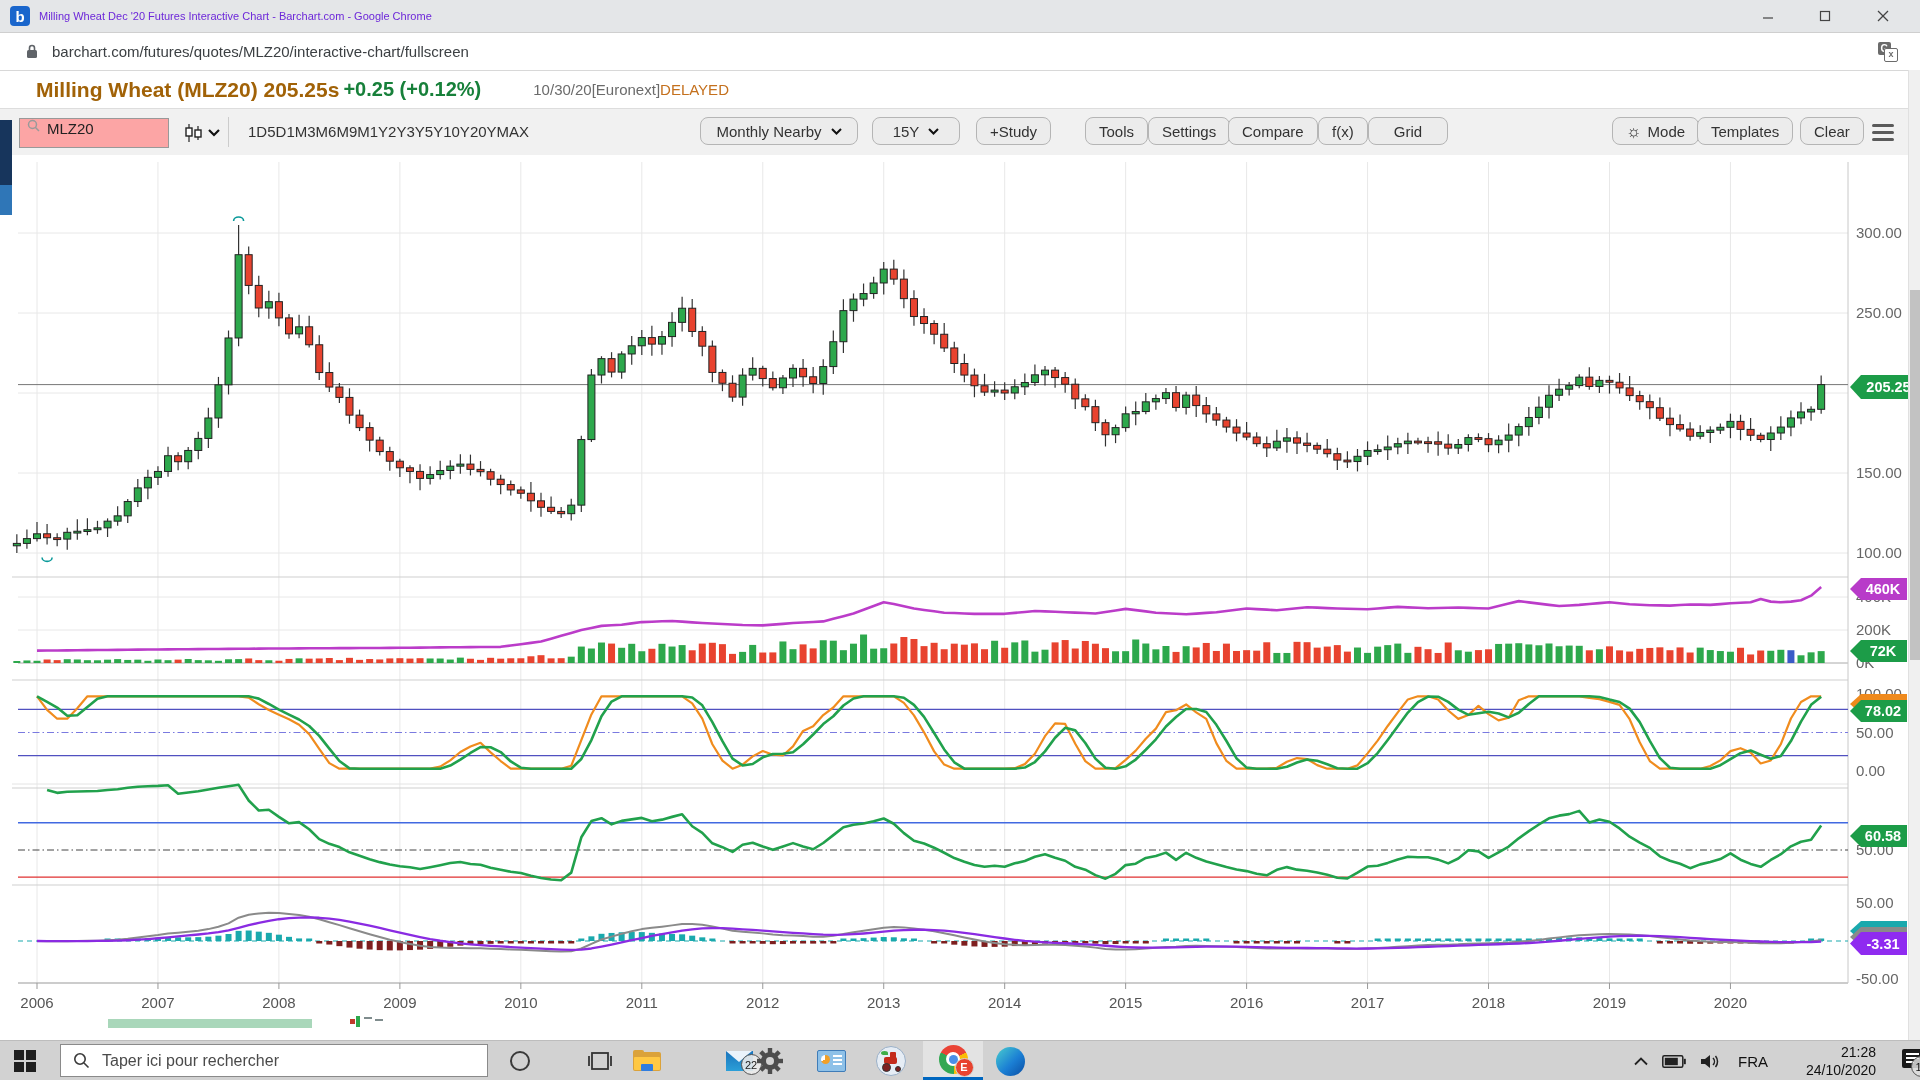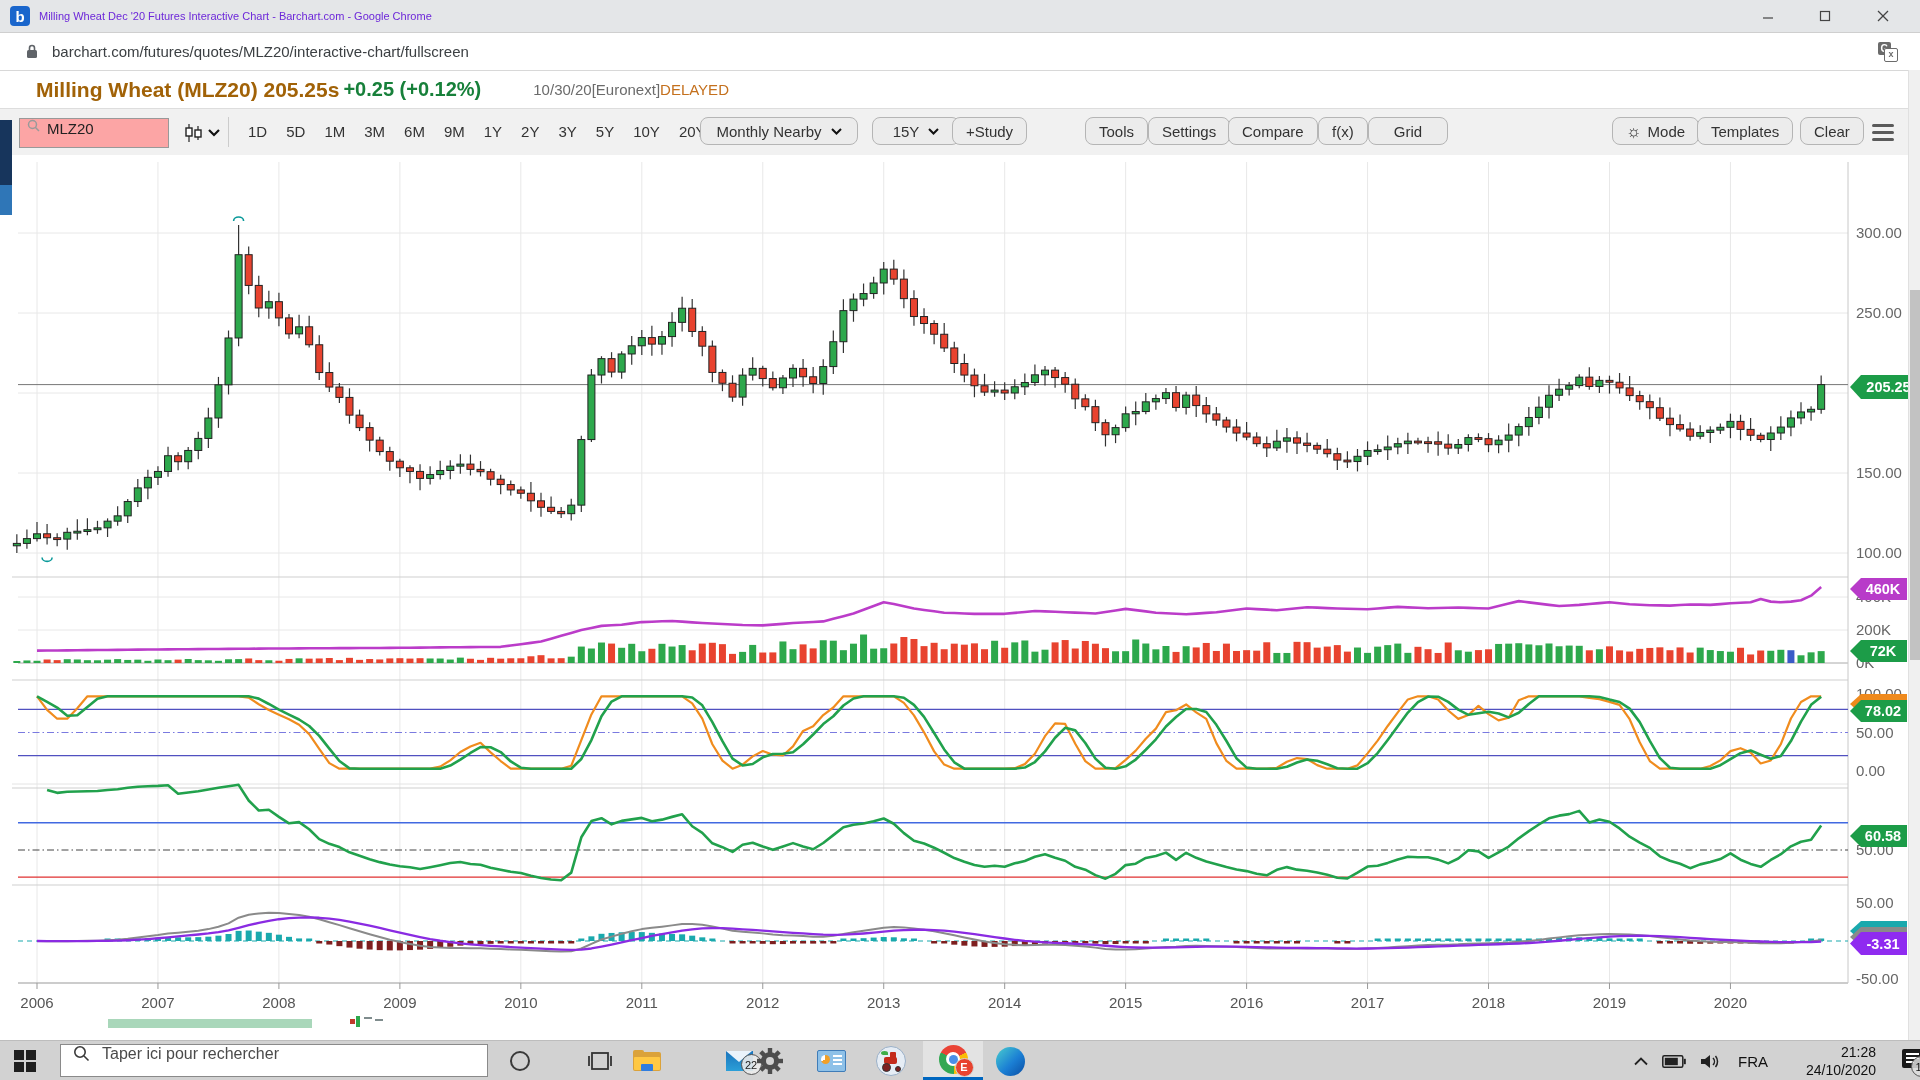--- a/index.html
+++ b/index.html
@@ -31,28 +31,28 @@
   #sym-stamp{margin-left:52px;font-size:15px;color:#6b6b6b;}
   #sym-delayed{font-size:15px;color:#c4701d;}
   
   #toolbar{position:absolute;left:0;top:108px;width:1920px;height:47px;background:#f1f1f1;
            border-top:1px solid #ddd;border-bottom:1px solid #c9c9c9;font-size:15px;color:#333;}
   #tb-search{position:absolute;left:19px;top:9px;width:148px;height:28px;background:#fca5a5;border:1px solid #999;
              display:flex;align-items:flex-start;}
   #tb-search input{border:0;outline:0;width:110px;font-size:15px;color:#222;font-family:inherit;background:transparent;}
   #charttype{position:absolute;left:183px;top:12px;width:40px;height:24px;display:flex;align-items:center;gap:3px;}
   .tb-divider{position:absolute;left:228px;top:8px;width:1px;height:30px;background:#ccc;}
-  #periods{position:absolute;left:248px;top:14px;display:flex;gap:19px;}
+  #periods{position:absolute;left:248px;top:14px;display:flex;}
   .period{color:#333;cursor:pointer;}
   .tbtn{position:absolute;top:8px;height:28px;background:#ececec;border:1px solid #b5b5b5;border-radius:8px;
         display:flex;align-items:center;justify-content:center;padding:0 13px;color:#333;box-sizing:border-box;}
   .caret{margin-left:9px;}
   #dd-frequency{left:700px;width:158px;} #dd-range{left:872px;width:88px;}
   #btn-cal{left:968px;width:38px;background:transparent;border:0;}
-  #btn-study{left:952px;} #btn-tools{left:1085px;} #btn-settings{left:1148px;}
+  #btn-study{left:976px;} #btn-tools{left:1085px;} #btn-settings{left:1148px;}
   #btn-compare{left:1228px;} #btn-fx{left:1318px;} #btn-grid{left:1368px;width:80px;}
   #btn-mode{left:1612px;} #btn-templates{left:1697px;} #btn-clear{left:1800px;}
   #modesun{margin-right:6px;font-size:17px;line-height:1;}
   #burger{position:absolute;left:1872px;top:15px;width:22px;height:17px;display:flex;flex-direction:column;justify-content:space-between;}
   #burger div{height:3.2px;background:#5a5a5a;border-radius:2px;}
   
   #chartregion{position:absolute;left:0;top:155px;width:1920px;height:885px;background:#fff;}
   #leftstrip1{position:absolute;left:0;top:-35px;width:12px;height:65px;background:#17355c;}
   #leftstrip2{position:absolute;left:0;top:30px;width:12px;height:30px;background:#2f76b7;}
   #chartsvg{position:absolute;left:0;top:0;}
@@ -61,21 +61,21 @@
          clip-path:polygon(11px 0%,100% 0%,100% 100%,11px 100%,0% 50%);}
   #mintstrip{position:absolute;left:108px;top:864px;width:204px;height:9px;background:#a9d7ba;}
   .minimark{position:absolute;}
   #scrollbar{position:absolute;left:1908px;top:-85px;width:12px;height:970px;background:#f0f0f0;border-left:1px solid #e0e0e0;}
   #scrollthumb{position:absolute;left:1px;top:220px;width:10px;height:370px;background:#c2c2c2;}
   
   #taskbar{position:absolute;left:0;top:1040px;width:1920px;height:40px;background:#d2d2d2;border-top:1px solid #bdbdbd;box-sizing:border-box;}
   #startbtn{position:absolute;left:14px;top:9px;width:22px;height:22px;display:grid;grid-template-columns:10px 10px;grid-gap:2px;}
   #startbtn div{width:10px;height:10px;background:#1f1f1f;}
   #tb-searchbox{position:absolute;left:60px;top:3px;width:428px;height:33px;background:#fff;border:1px solid #8a8a8a;
-                display:flex;box-sizing:border-box;}
+                display:flex;align-items:center;box-sizing:border-box;}
   #tb-searchbox span{font-size:16px;color:#4a4a4a;margin-left:12px;}
   .taskicon{position:absolute;top:5px;width:30px;height:30px;display:flex;align-items:center;justify-content:center;}
   #cortana{left:505px;} #taskview{left:585px;} #icon-folder{left:632px;} #icon-mail{left:724px;}
   #icon-gear{left:755px;} #icon-card{left:816px;} #icon-tractor{left:876px;} #icon-edge{left:995px;}
   #chromeslot{position:absolute;left:923px;top:0;width:60px;height:39px;background:#e3e3e3;border-bottom:3px solid #0067c0;
               display:flex;align-items:center;justify-content:center;box-sizing:border-box;}
   #chromeball{position:relative;width:29px;height:29px;border-radius:50%;
       background:conic-gradient(from 300deg,#ea4335 0deg 120deg,#fbbc05 120deg 240deg,#34a853 240deg 360deg);}
   #chromeball .ring{position:absolute;left:7.5px;top:7.5px;width:14px;height:14px;background:#fff;border-radius:50%;}
   #chromeball .core{position:absolute;left:10px;top:10px;width:9px;height:9px;background:#4a8fe8;border-radius:50%;}

